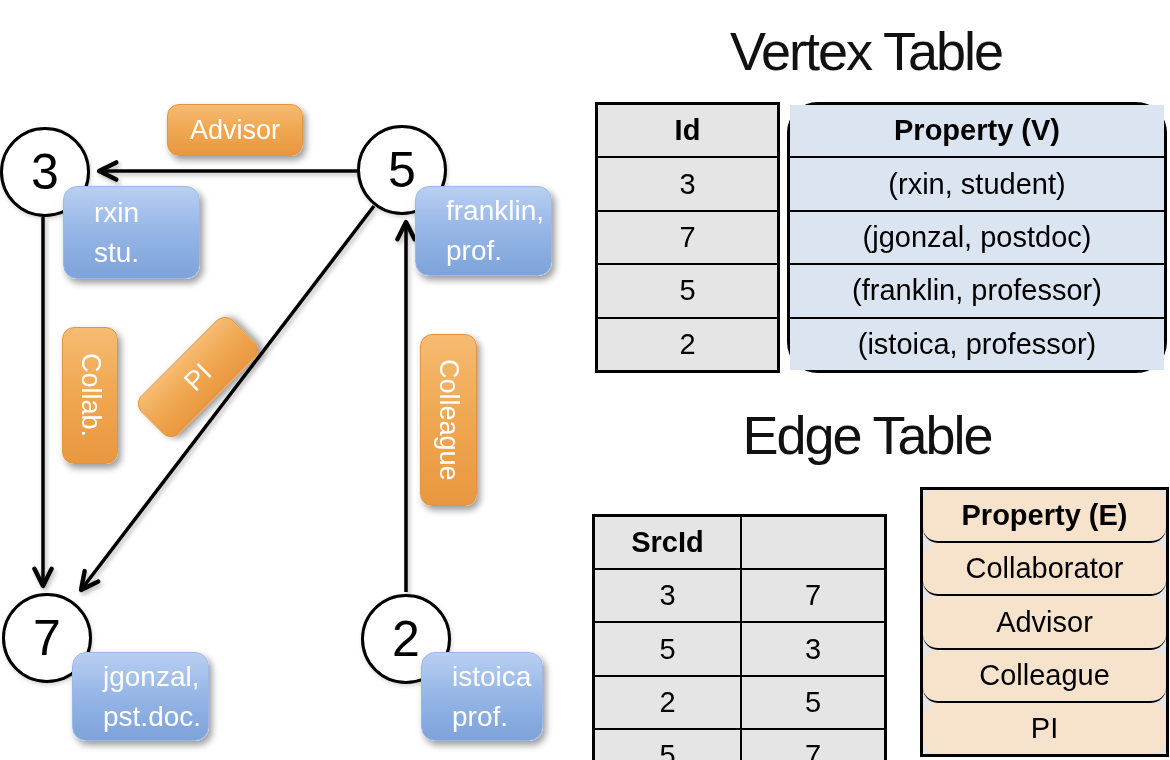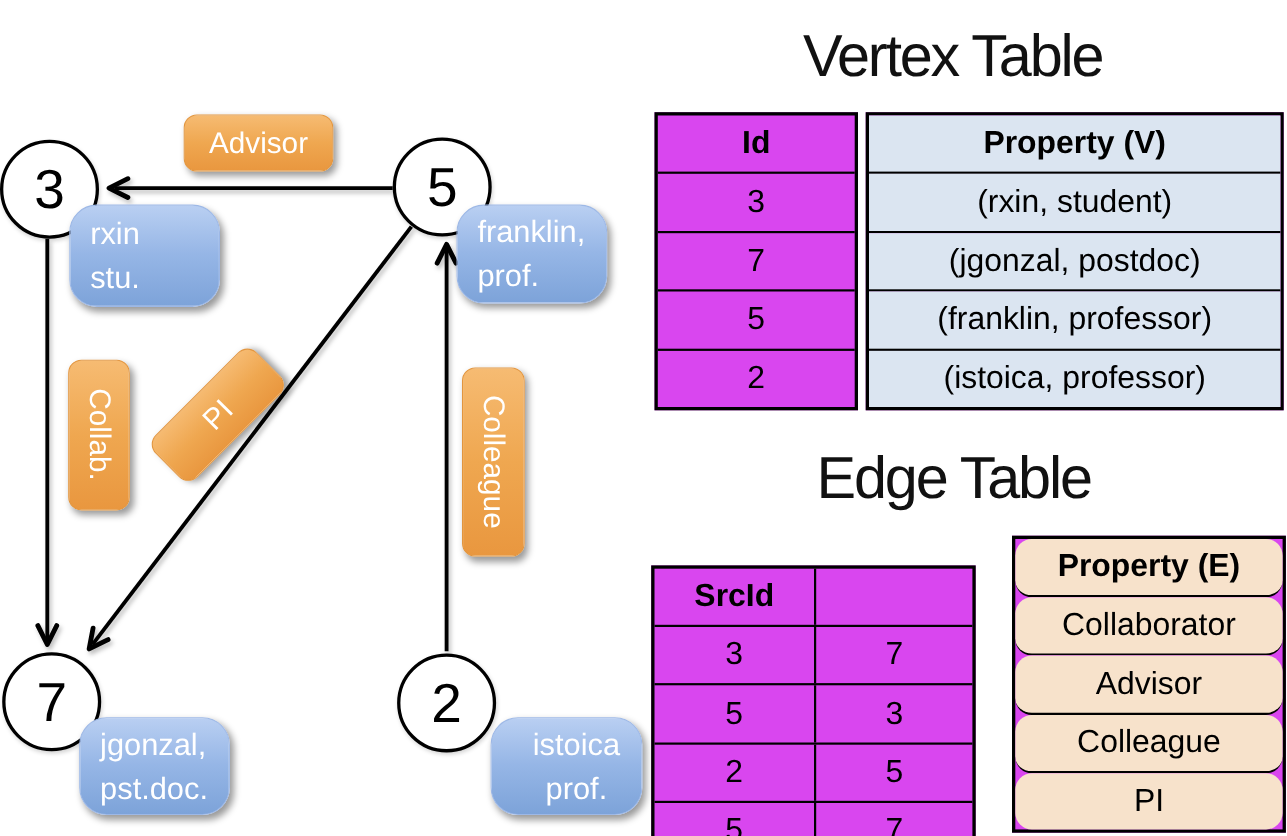--- a/index.html
+++ b/index.html
@@ -27,61 +27,61 @@
     font-size:50px;font-weight:400;color:#000;
     box-shadow:1px 2px 4px rgba(0,0,0,0.18);
   }
   #node-3{left:0px;top:127px;}
   #node-5{left:357px;top:125px;}
   #node-7{left:2px;top:593px;}
   #node-2{left:361px;top:594px;}
 
   .vprop{
     position:absolute;box-sizing:border-box;z-index:4;
-    border-radius:25px;border:1.5px solid #9db8e6;
+    border-radius:14px;border:1.5px solid #9db8e6;
     background:linear-gradient(180deg,#b9cff2 0%,#96b6e6 48%,#7da3d9 100%);
     box-shadow:3px 4px 7px rgba(0,0,0,0.4);
     color:#fff;font-size:28px;line-height:1.42;
     display:flex;flex-direction:column;justify-content:center;
-    padding-left:18px;
+    padding-left:30px;
   }
   #prop-3{left:63px;top:186px;width:137px;height:93px;}
   #prop-5{left:415px;top:186px;width:137px;height:90px;}
   #prop-7{left:72px;top:652px;width:137px;height:89px;}
-  #prop-2{left:446px;top:652px;width:138px;height:89px;text-align:center;}
+  #prop-2{left:421px;top:652px;width:122px;height:89px;}
 
   .elabel{
     position:absolute;box-sizing:border-box;z-index:5;
     border-radius:12px;border:1.5px solid #e2953e;
     background:linear-gradient(180deg,#f6bb72 0%,#efa750 50%,#e9973f 100%);
     box-shadow:3px 4px 7px rgba(0,0,0,0.4);
     color:#fff;font-size:27px;
     display:flex;align-items:center;justify-content:center;
   }
   #label-advisor{left:167px;top:104px;width:136px;height:52px;}
   #label-collab{left:62px;top:327px;width:56px;height:137px;writing-mode:vertical-rl;}
   #label-colleague{left:420px;top:334px;width:57px;height:172px;writing-mode:vertical-rl;}
   #label-pi{left:133px;top:350px;width:130px;height:54px;transform:rotate(-45deg);}
 
   
   .tbox{
-    position:absolute;box-sizing:border-box;border:3px solid #000;background:#d946ef;
+    position:absolute;box-sizing:border-box;border:3px solid #000;background:#e5e5e5;
     display:flex;flex-direction:column;
   }
   .tbox .cell{
     flex:1;display:flex;align-items:center;justify-content:center;
     font-size:29px;border-bottom:2.5px solid #000;box-sizing:border-box;
   }
   .tbox .cell:last-child{border-bottom:none;}
   .hdr{font-weight:bold;font-size:28px;}
   .blue-bg{background:#dbe5f1;}
   .tan-bg{background:#f7e2cb;border-radius:15px;}
 
   #vt-id{left:595px;top:102px;width:185px;height:271px;}
-  #vt-prop{left:787px;top:102px;width:380px;height:271px;}
+  #vt-prop{left:787px;top:102px;width:380px;height:271px;border-radius:31px;}
 
   #et-ids{left:592px;top:514px;width:295px;height:270px;padding:0;}
   .et-row{flex:1;display:flex;border-bottom:2.5px solid #000;box-sizing:border-box;}
   .et-row:last-child{border-bottom:none;}
   .et-row .c{display:flex;align-items:center;justify-content:center;font-size:29px;box-sizing:border-box;}
   .et-row .c-src{width:147px;border-right:2.5px solid #000;}
   .et-row .c-dst{flex:1;}
   #et-prop{left:920px;top:487px;width:249px;height:270px;}
 </style>
 </head>

